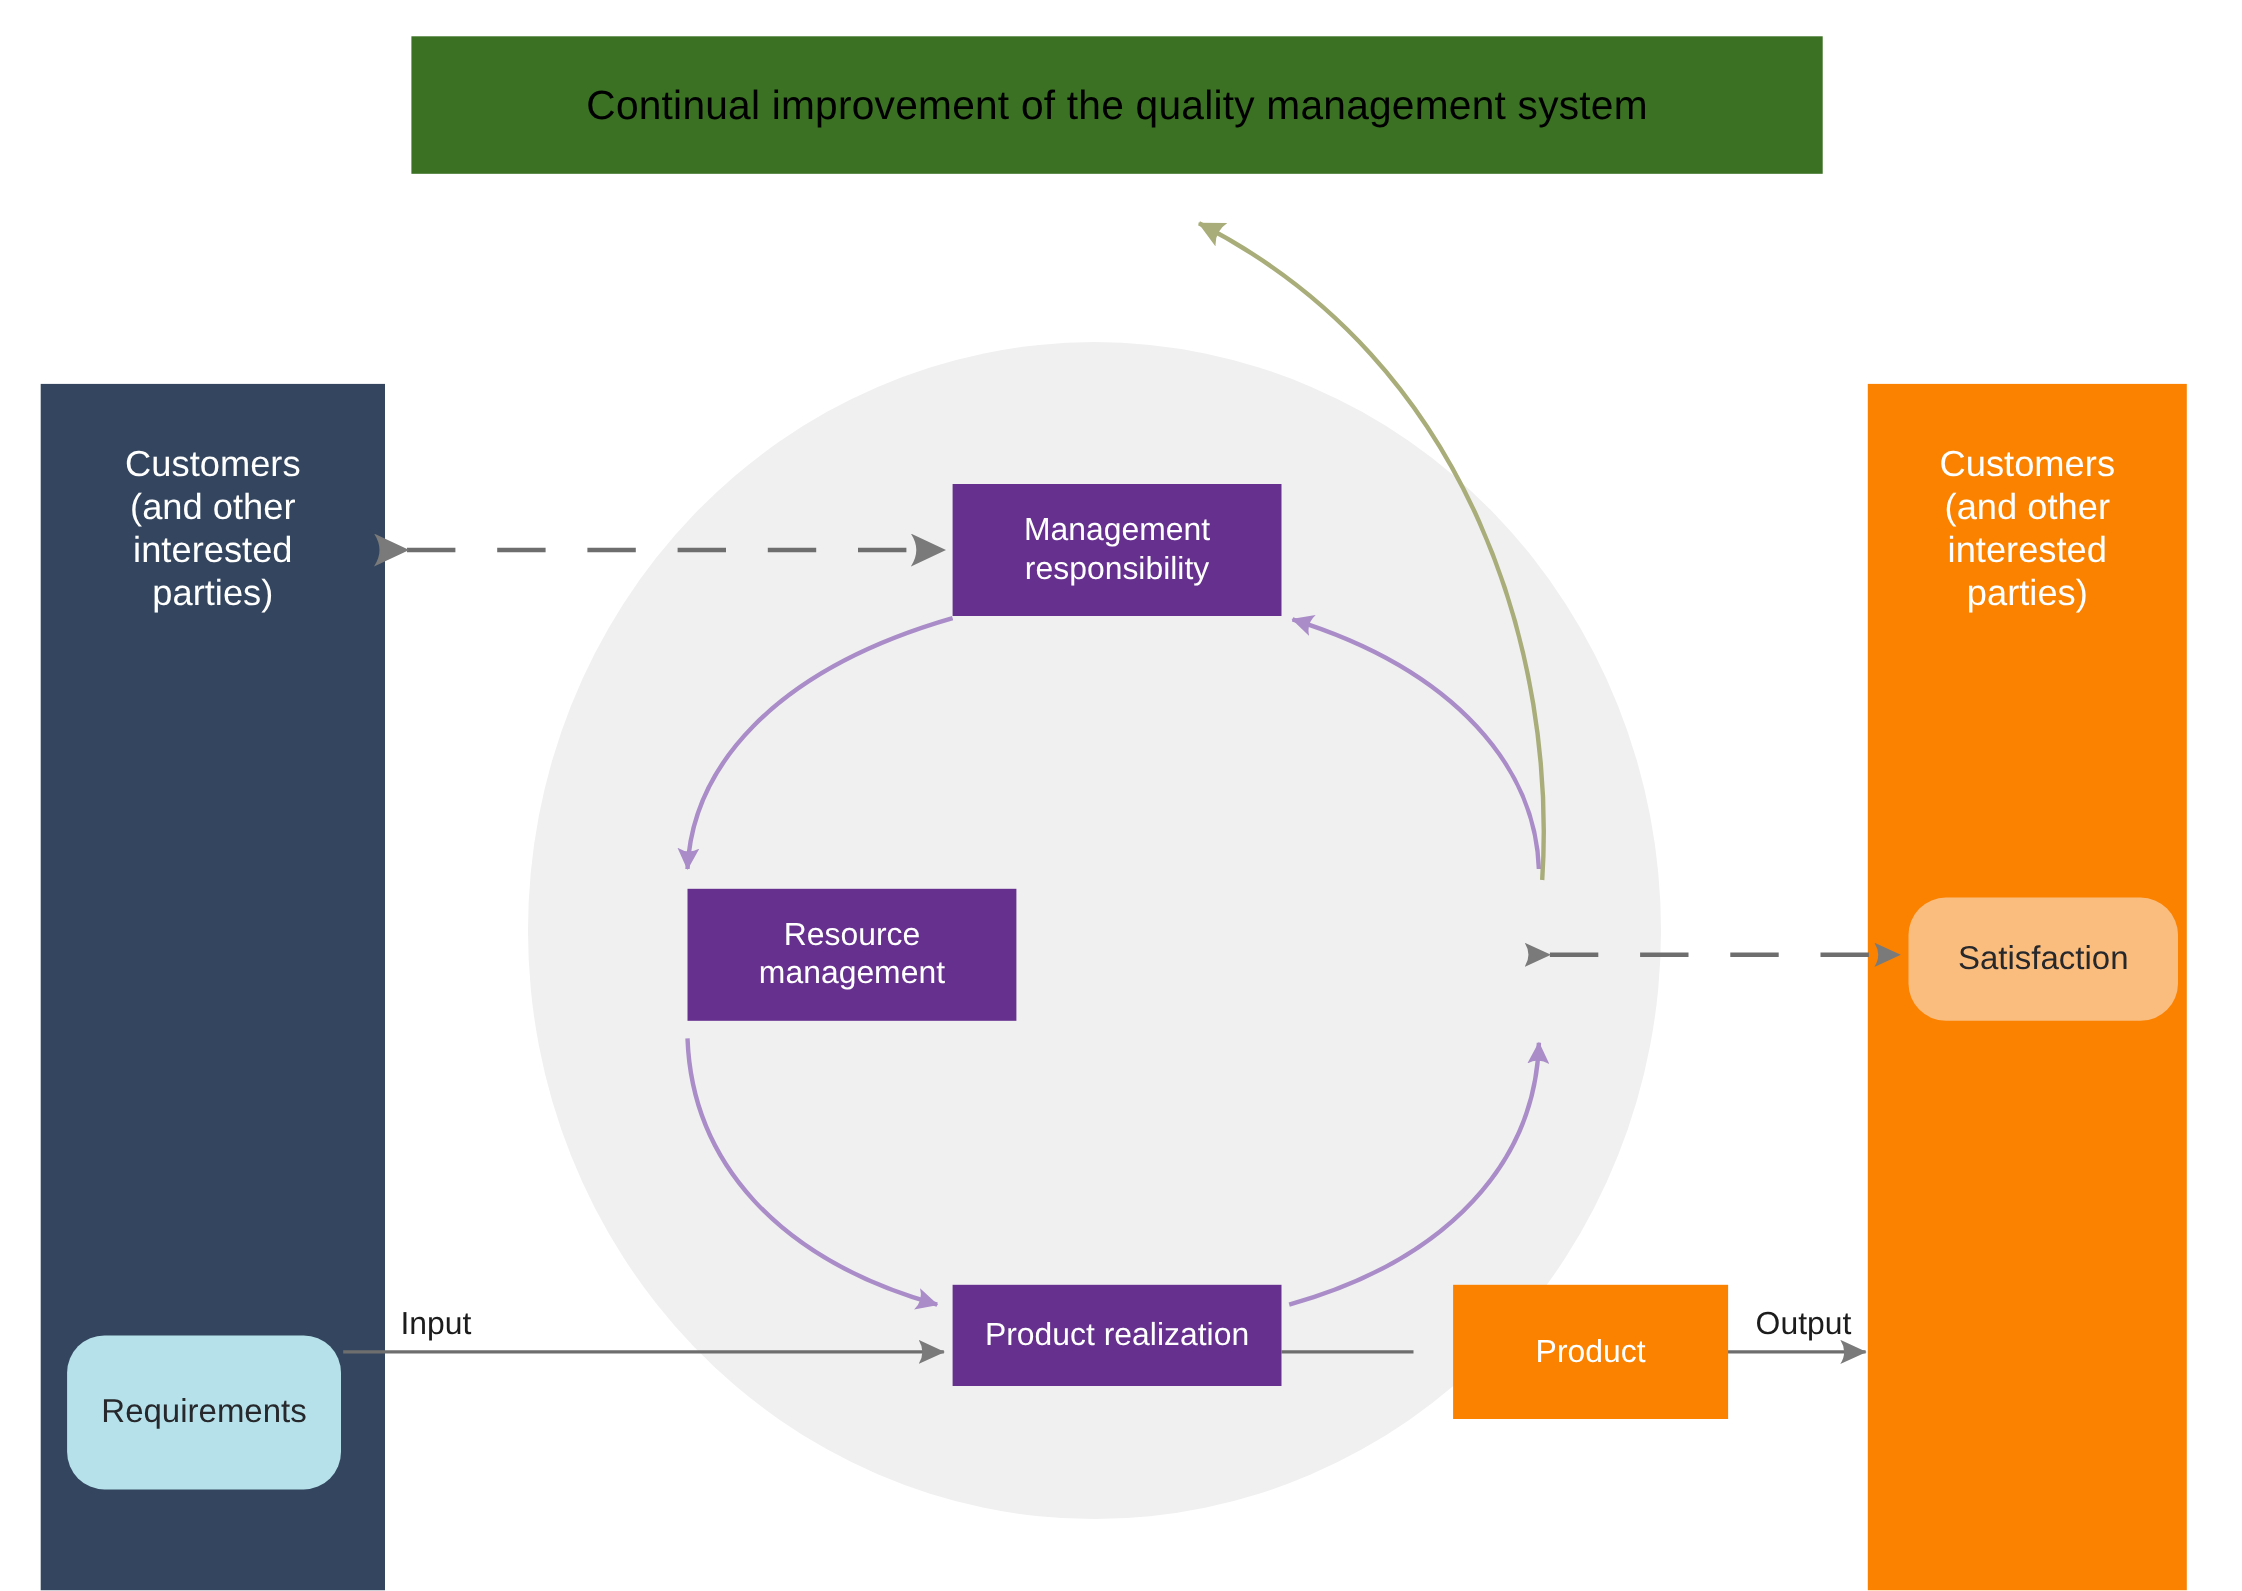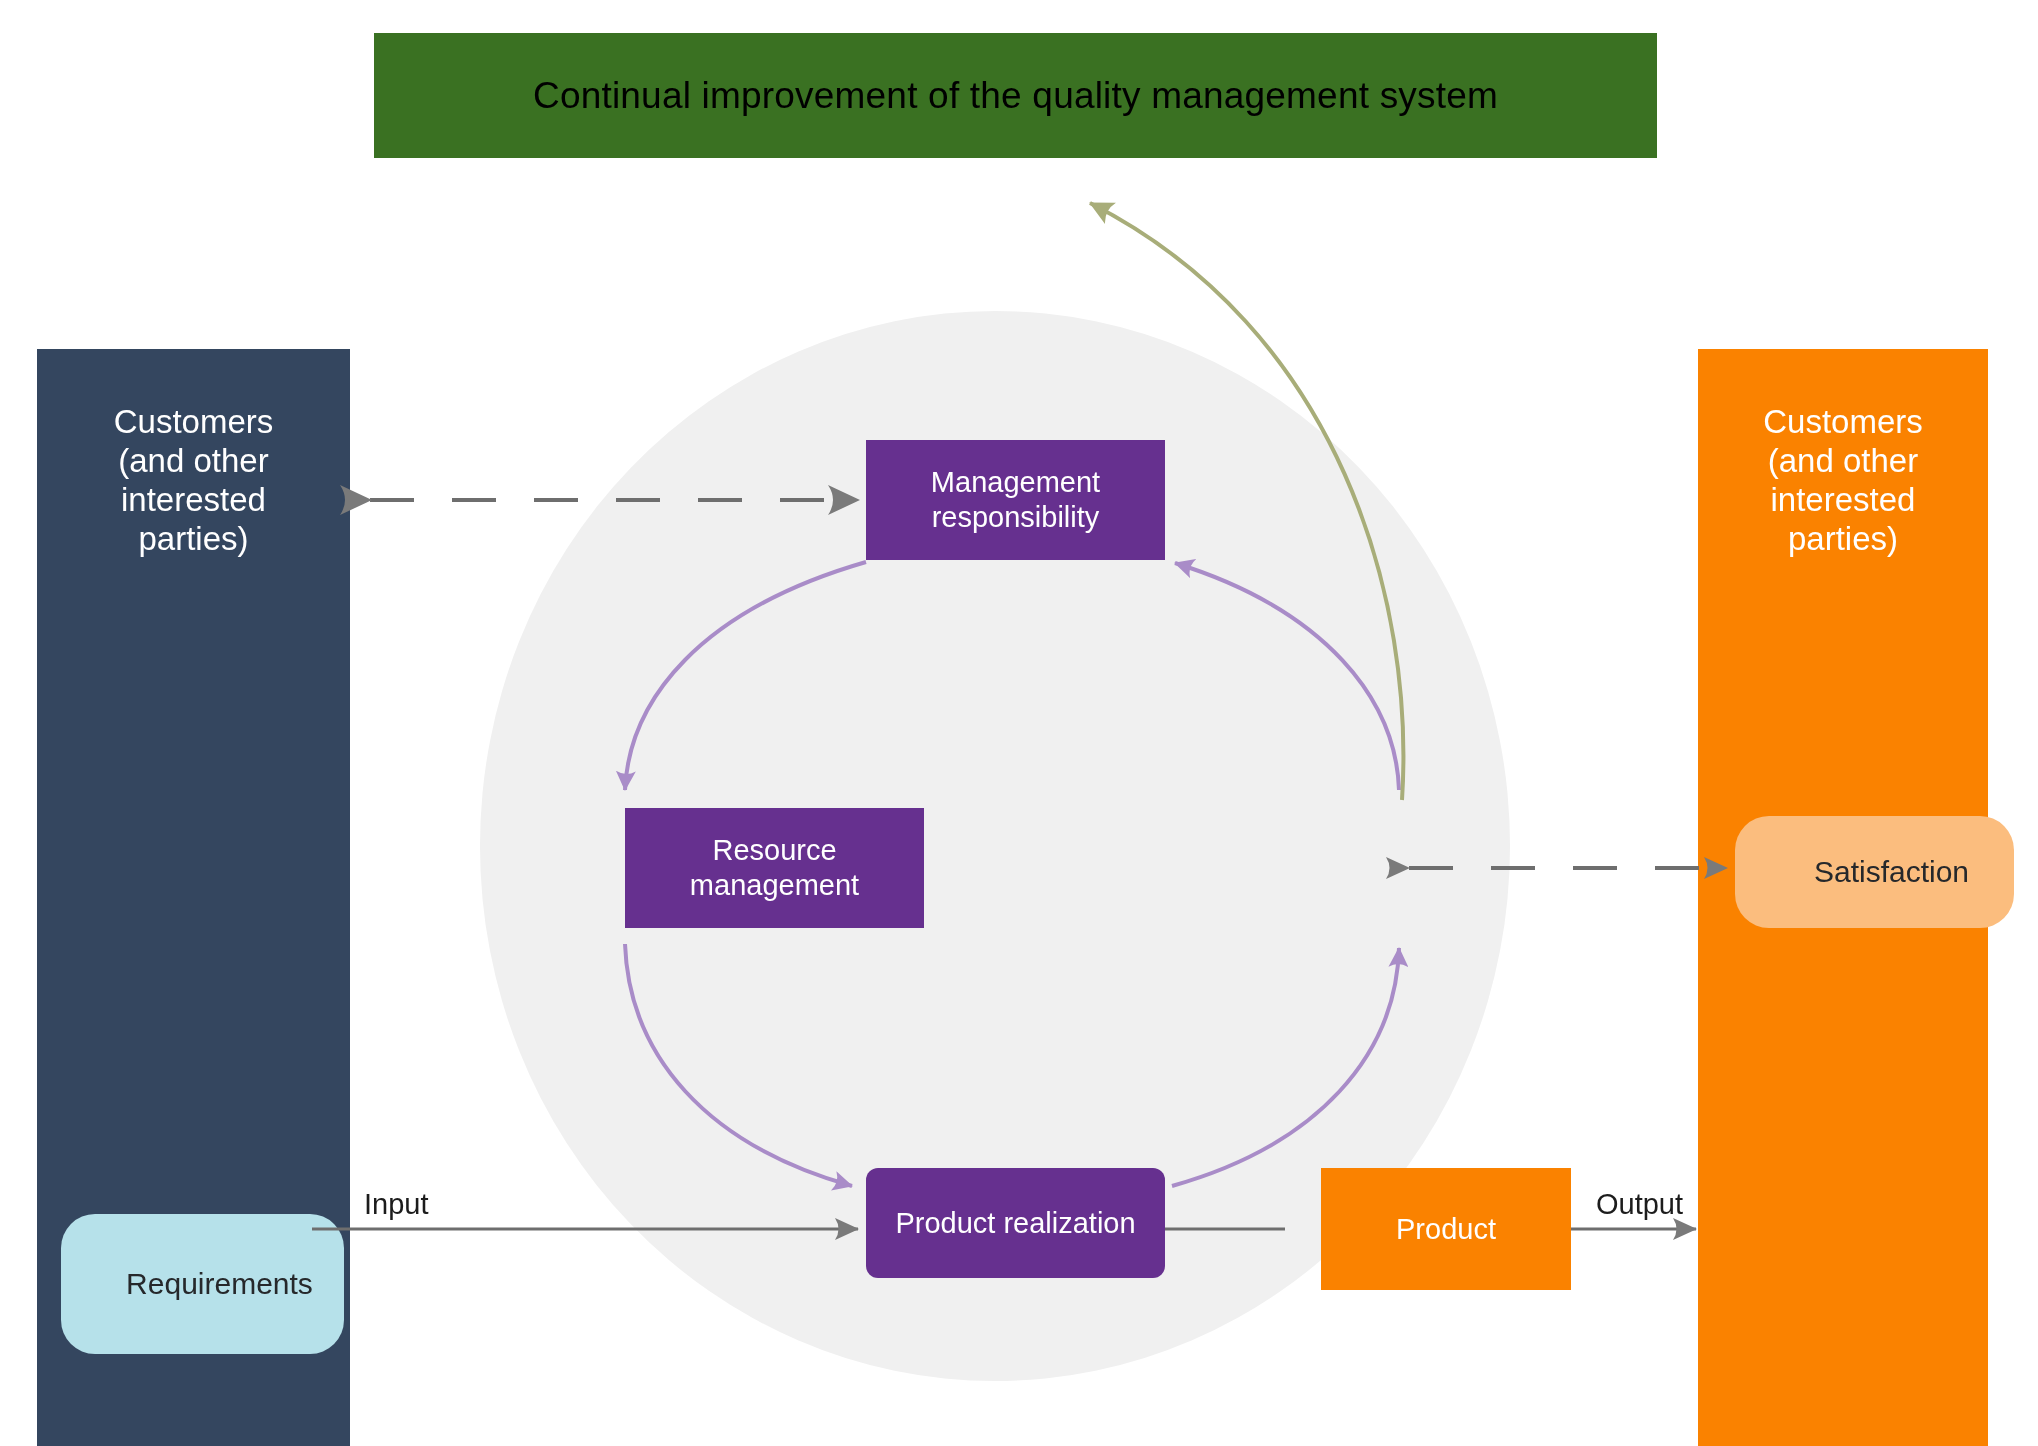--- a/index.html
+++ b/index.html
@@ -82,21 +82,20 @@
 
   
   .pill {
     position: absolute;
     display: flex;
     align-items: center;
     justify-content: center;
     border-radius: 34px;
     font-size: 30px;
     color: #26282b;
-    padding-left: 34px;
   }
   #pill-requirements {
     left: 61px;
     top: 1214px;
     width: 249px;
     height: 140px;
     background: #b6e1ea;
   }
   #pill-satisfaction {
     left: 1735px;
@@ -132,21 +131,21 @@
     font-size: 29px;
     line-height: 1.2;
     white-space: pre-line;
   }
   .purple { background: #66308f; }
   .orange { background: #fa8200; }
 
   #box-management   { left: 866px; top: 440px;  width: 299px; height: 120px; }
   #box-resource     { left: 625px; top: 808px;  width: 299px; height: 120px; }
   #box-measurement  { left: 1100px; top: 808px; width: 299px; height: 120px; }
-  #box-product-real { left: 866px; top: 1168px; width: 299px; height: 110px; border-radius: 12px; }
+  #box-product-real { left: 866px; top: 1168px; width: 299px; height: 92px; }
   #box-product      { left: 1285px; top: 1168px; width: 250px; height: 122px; margin-left: 36px; }
 
   
   .edge-label {
     position: absolute;
     font-size: 29px;
     color: #1c1c1c;
     white-space: nowrap;
   }
   #label-input  { left: 348px;  top: 1188px; margin-left: 16px; }

